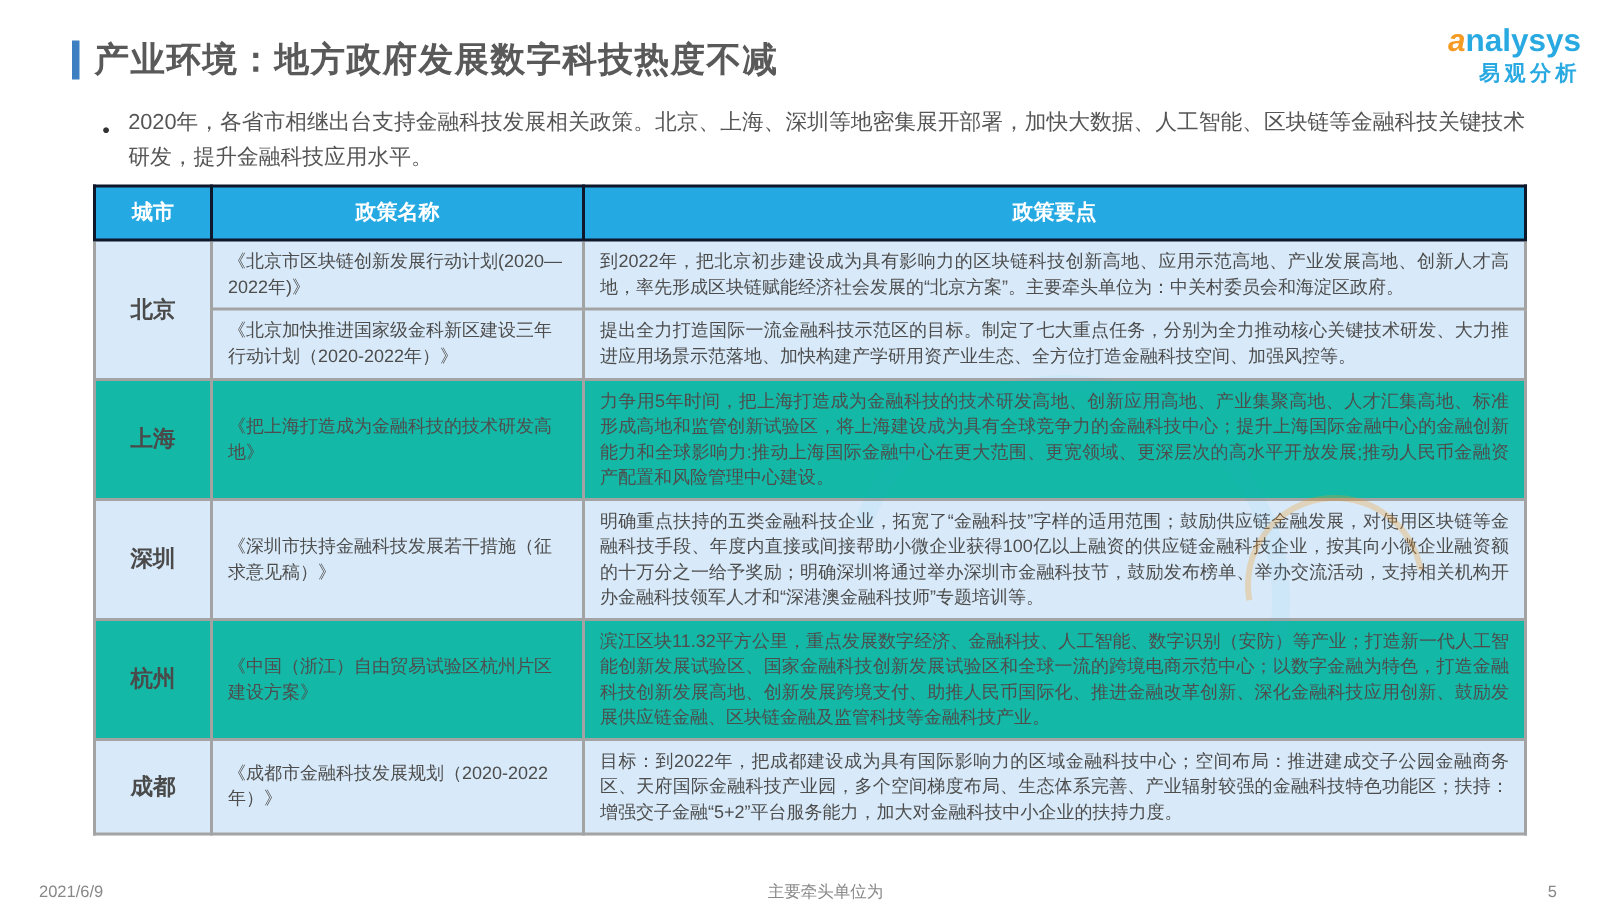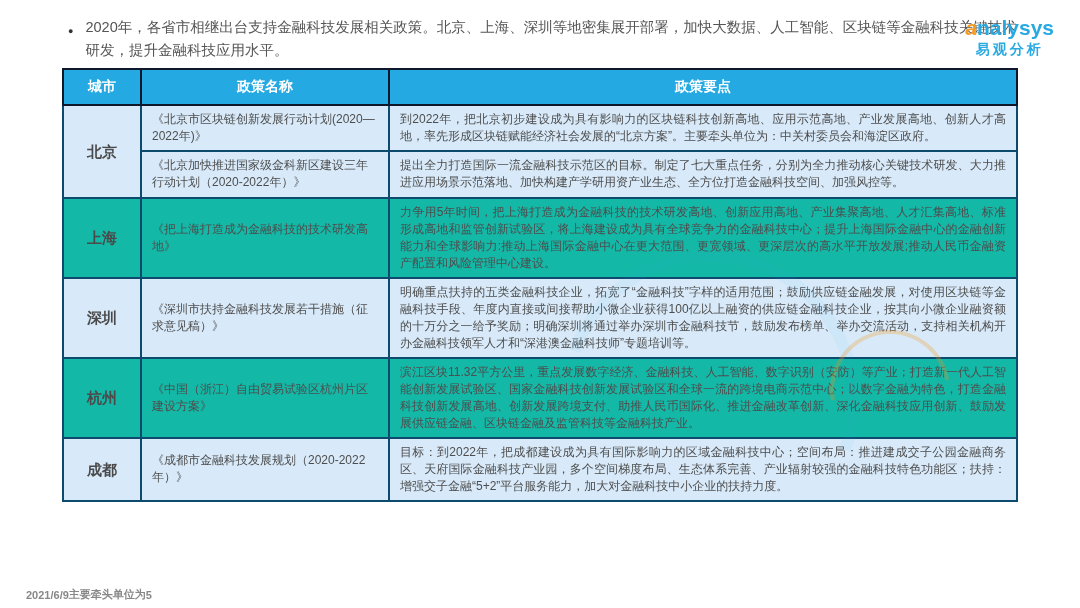--- a/index.html
+++ b/index.html
@@ -5,52 +5,56 @@
   * { margin:0; padding:0; box-sizing:border-box; }
   body { background:#ffffff; }
   .slide {
     position:relative; width:1080px; height:608px; background:#ffffff;
     font-family:"Liberation Sans","DejaVu Sans",sans-serif; color:#4d4d4d; overflow:hidden;
   }
   
   .title-row { display:flex; align-items:center; margin:24px 60px 0 48px; }
   .accent-bar { width:5px; height:26px; background:#3E7FC1; margin-right:10px; flex:none; }
   .page-title { font-size:23px; font-weight:bold; color:#595959; letter-spacing:1px; }
-  .logo { position:absolute; top:16px; right:26px; text-align:center; line-height:1.15; }
+  .logo { position:absolute; top:16px; right:26px; text-align:right; line-height:1.15; }
   .logo-en { display:block; font-size:21px; font-weight:bold; color:#29A9E1; }
   .logo-en::first-letter { color:#F59A23; font-style:italic; }
   .logo-cn { font-size:14px; font-weight:bold; color:#29A9E1; letter-spacing:3px; }
   
   .bullet-row { display:flex; margin:16px 56px 0 68px; font-size:14.5px; line-height:1.6; color:#555; }
   .bullet-dot { font-size:9px; margin:8px 12px 0 0; color:#333; flex:none; }
   
   .table-title { text-align:center; font-size:15px; font-weight:bold; color:#555; margin-top:10px; }
   table { width:956px; margin:6px auto 0; border-collapse:collapse; table-layout:fixed; }
   th { background:#24A9E2; color:#fff; font-size:14px; font-weight:bold; padding:8px 4px; border:2px solid #0f172a; }
-  td { border:2px solid #0c4a6e; padding:5px 10px; font-size:12px; line-height:1.42; vertical-align:middle; color:#4d4d4d; }
+  td { border:2px solid #a3a3a3; padding:5px 10px; font-size:12px; line-height:1.42; vertical-align:middle; color:#4d4d4d; }
   td.city { text-align:center; font-size:15px; font-weight:bold; color:#4a4a4a; padding:5px 2px;margin-top:33px; }
   td.points { text-align:justify; }
   tr.light td { background:#D8EAF9; }
   tr.dark td { background:#14b8a6; }
   
   .wm-arc-orange { position:absolute; width:120px; height:120px; border:4px solid transparent;
     border-top-color:rgba(244,152,30,.28); border-left-color:rgba(244,152,30,.28);
     border-radius:50%; right:130px; top:330px; transform:rotate(35deg); pointer-events:none; }
   .wm-arc-blue { position:absolute; width:300px; height:300px; border:12px solid transparent;
     border-top-color:rgba(41,169,225,.06); border-right-color:rgba(41,169,225,.06);
     border-radius:50%; left:560px; top:250px; transform:rotate(-25deg); pointer-events:none; }
   
-  .footer { position:absolute; bottom:6px; left:0; right:4px; display:flex;
-    justify-content:flex-start; align-items:center; padding:0 26px; font-size:11px; color:#888;font-weight:bold; }
+  .footer { position:absolute; bottom:6px; left:0; right:16px; display:flex;
+    justify-content:space-between; align-items:center; padding:0 26px; font-size:11px; color:#888; }
 </style>
 </head>
 <body>
 
 <div class="slide">
 
+  <div class="title-row">
+    <span class="accent-bar"></span>
+    <h1 class="page-title">产业环境：地方政府发展数字科技热度不减</h1>
+  </div>
 
   <div class="logo">
     <span class="logo-en">analysys</span>
     <span class="logo-cn">易观分析</span>
   </div>
 
   <div class="bullet-row">
     <span class="bullet-dot">●</span>
     <p>2020年，各省市相继出台支持金融科技发展相关政策。北京、上海、深圳等地密集展开部署，加快大数据、人工智能、区块链等金融科技关键技术研发，提升金融科技应用水平。</p>
   </div>

